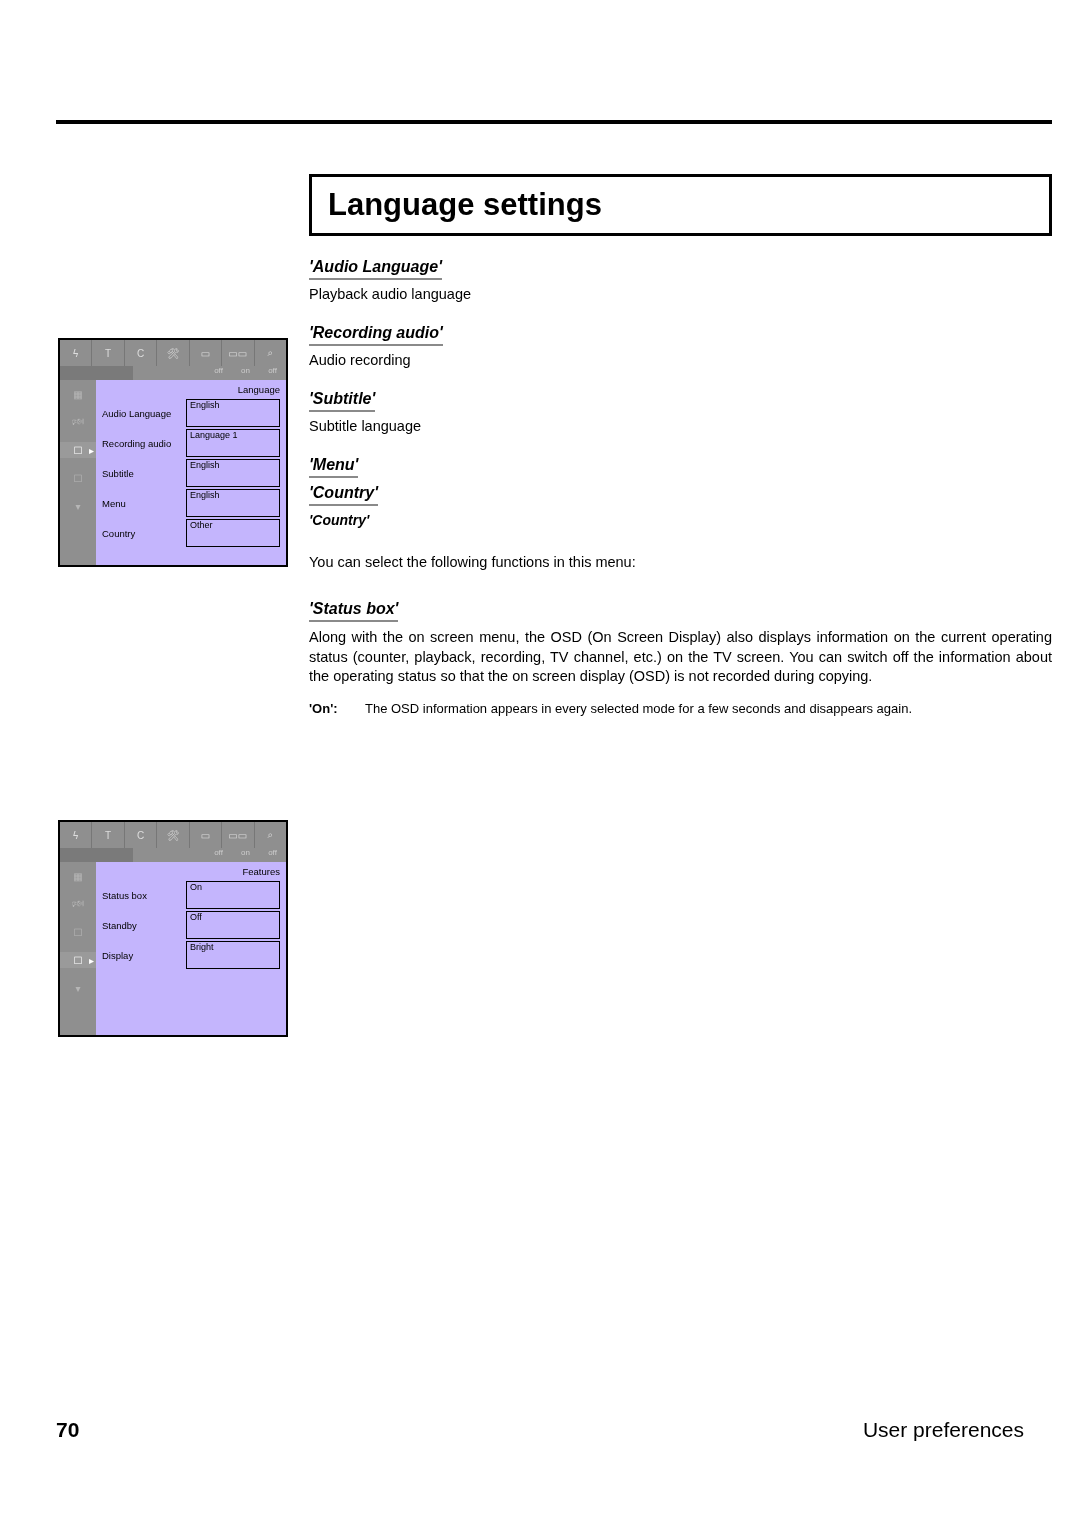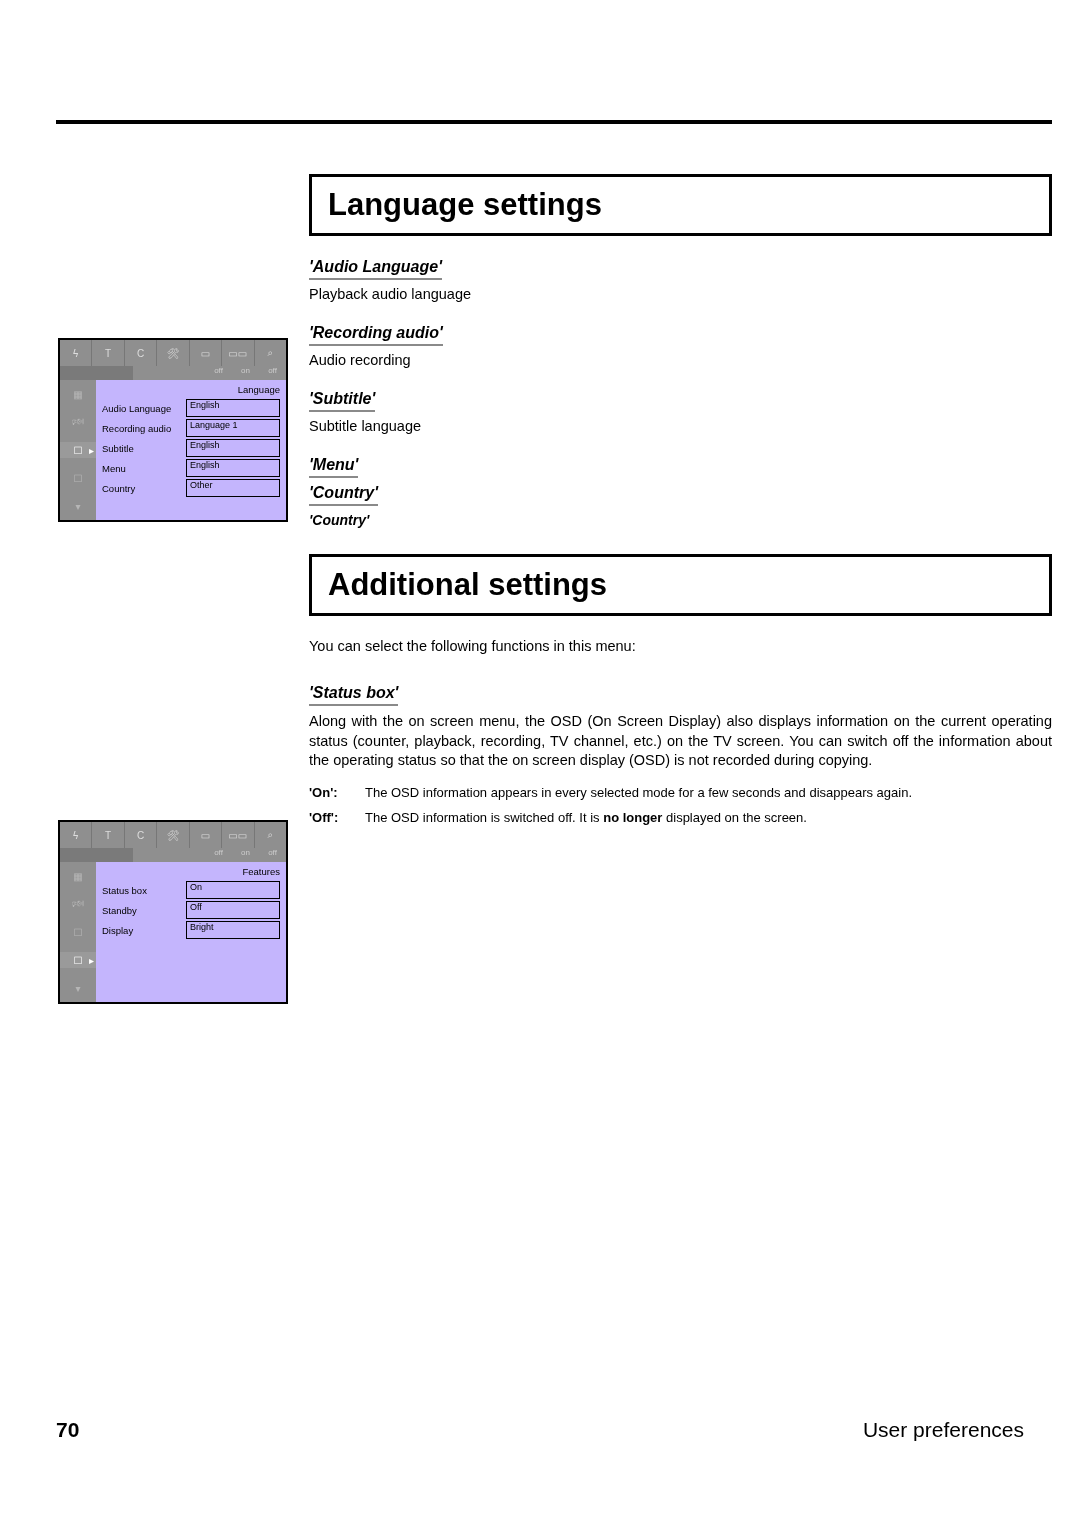--- a/index.html
+++ b/index.html
@@ -110,21 +110,21 @@
     padding:4px 6px 16px 6px;
     font-size:9.5px;
   }
   .osd-title {
     text-align:right;
     font-size:9.5px;
     margin-bottom:4px;
   }
   .osd-row { display:flex; align-items:center; margin-bottom:2px;}
   .osd-row .k {width:84px;}
-  .osd-row .v {flex:1;border:1px solid #000;padding:0 3px;height:18px;line-height:11px;font-size:9px;}
+  .osd-row .v {flex:1;border:1px solid #000;padding:0 3px;height:28px;line-height:11px;font-size:9px;}
   .para {
     font-size: 14.5px;
     line-height: 1.35;
     text-align: justify;
     margin-bottom: 14px;
   }
   .def-row {
     display:flex;
     font-size:13px;
     margin-bottom:10px;
@@ -174,41 +174,32 @@
 
     <div>
       <div class="sub-heading">'Menu'</div>
     </div>
 
     <div>
       <div class="sub-heading">'Country'</div>
       <p class="sub-bold-ital">'Country'</p>
     </div>
 
-    <div class="section-box">
-      <h1>Additional settings</h1>
-    </div>
 
     <p class="intro-text">You can select the following functions in this menu:</p>
 
     <div>
       <div class="sub-heading">'Status box'</div>
       <p class="para">Along with the on screen menu, the OSD (On Screen Display) also displays information on the current operating status (counter, playback, recording, TV channel, etc.) on the TV screen. You can switch off the information about the operating status so that the on screen display (OSD) is not recorded during copying.</p>
 
       <div class="def-row">
         <div class="dk">'On':</div>
         <div class="dv">The OSD information appears in every selected mode for a few seconds and disappears again.</div>
       </div>
 
-      <div class="def-row">
-        <div class="dk">'Off':</div>
-        <div class="dv">
-          <span>The OSD information is switched off. It is </span><span class="bold">no longer</span><span> displayed on the screen.</span>
-        </div>
-      </div>
     </div>
 
   </div>
 </div>
 
 <div class="osd-block" style="top:338px;">
   <div class="osd-header">
     <div class="osd-tab">ϟ</div>
     <div class="osd-tab">T</div>
     <div class="osd-tab">C</div>
@@ -276,21 +267,21 @@
     <div class="lbl">off</div>
   </div>
   <div class="osd-body">
     <div class="osd-side">
       <div class="side-icon">▦</div>
       <div class="side-icon">🕬</div>
       <div class="side-icon">☐</div>
       <div class="side-icon active" style="position:relative;">☐<span style="position:absolute;right:2px;">▸</span></div>
       <div class="side-icon">▾</div>
     </div>
-    <div class="osd-main" style="padding-bottom:44px;">
+    <div class="osd-main" style="padding-bottom:64px;">
       <div class="osd-title">Features</div>
       <div class="osd-row">
           <div class="k">Status box</div>
           <div class="v">On</div>
         </div>
       <div class="osd-row">
           <div class="k">Standby</div>
           <div class="v">Off</div>
         </div>
       <div class="osd-row">

